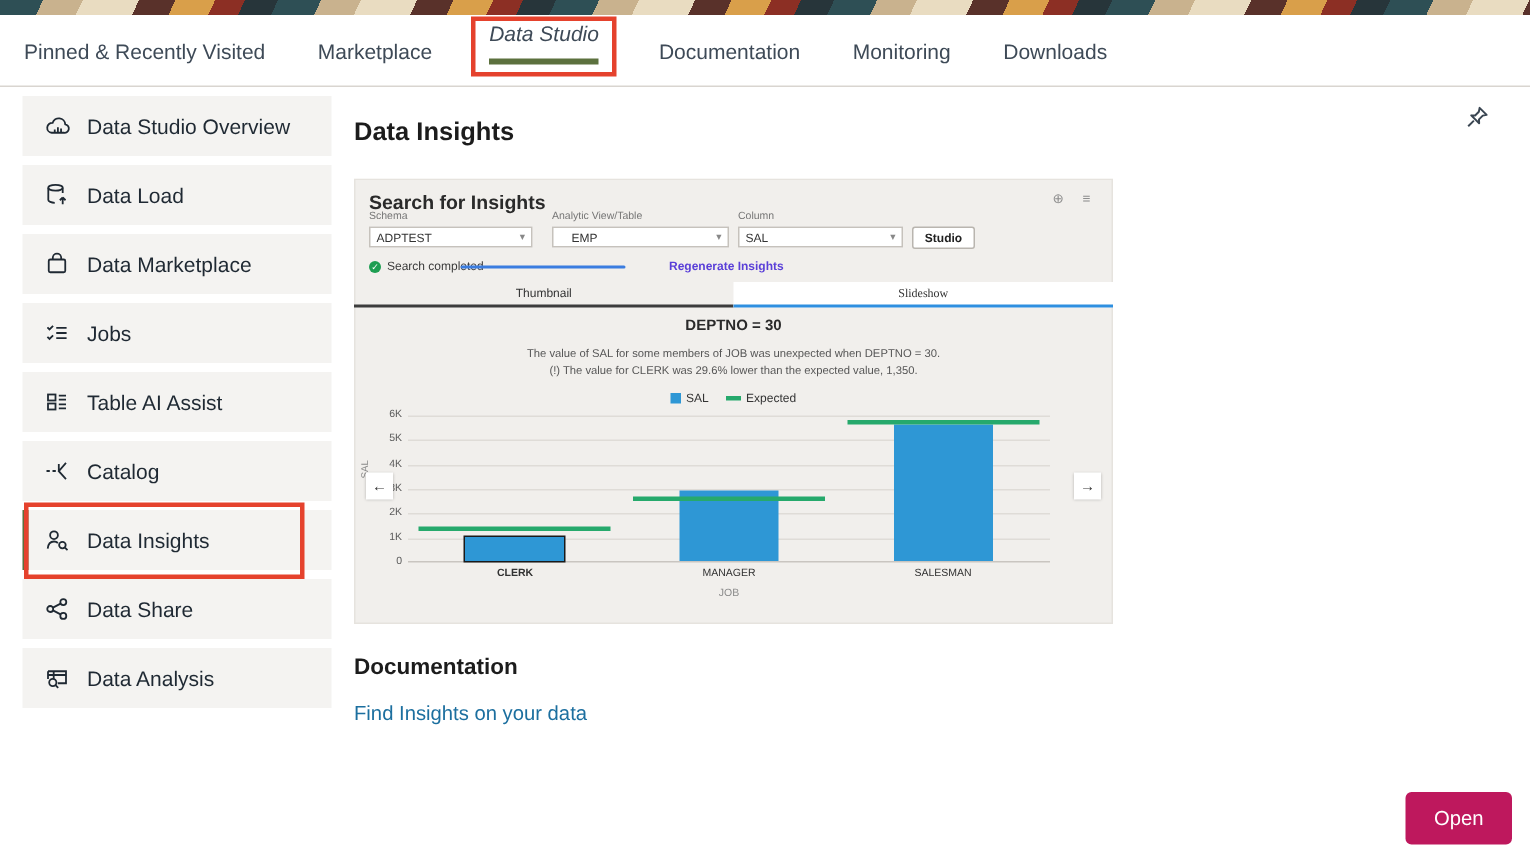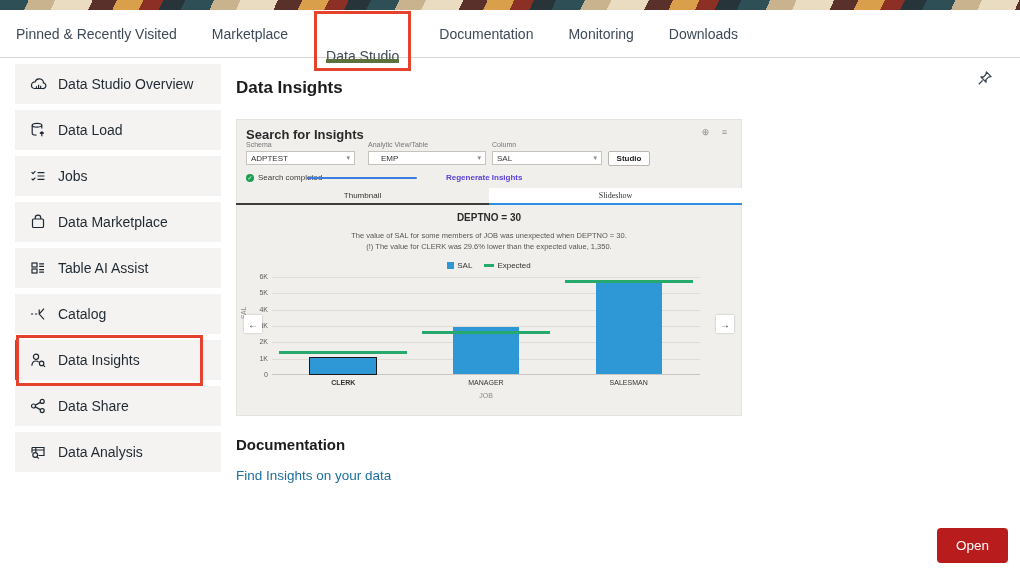--- a/index.html
+++ b/index.html
@@ -16,22 +16,22 @@
       #59312a 84px 106px, #d99f4a 106px 130px, #8c2f24 130px 148px,
       #27353a 148px 168px);
   }
   
   .tabbar {
     height:48px; display:flex; align-items:center; padding-left:16px;
     border-bottom:1px solid #d9d5d0; background:#fff; position:relative;
   }
   .tab { font-size:14px; color:#3e4a57; margin-right:35px; cursor:pointer; white-space:nowrap; }
   .tab-box {
-    position:relative; border:3px solid #e5422d; height:60px; align-self:flex-start;
-    margin:1px 28px 0 -9px; display:flex; align-items:flex-end; padding:0 9px 4px 9px;
+    position:relative; border:3px solid #e5422d; height:40px; align-self:flex-start;
+    margin:1px 28px 0 -9px; display:flex; align-items:flex-start; padding:0 9px 4px 9px;font-style:italic;
   }
   .tab-box .tab { margin:0; }
   .tab-underline {
     position:absolute; left:9px; right:9px; bottom:5px; height:4px; background:#5c713e;
   }
   
   .layout { display:flex; height:518px; }
   .sidebar { width:221px; padding:6px 0 0 15px; flex:none; }
   .side-item {
     position:relative; height:40px; margin-bottom:6px; background:#f4f3f1;
@@ -45,21 +45,21 @@
     border:3px solid #e5422d; pointer-events:none;
   }
   
   .main { flex:1; position:relative; padding:20px 16px 0 15px; }
   .page-title { font-size:17px; font-weight:600; color:#1c1c1c; margin:0; }
   .page-desc { font-size:13.5px; color:#1f1f1f; margin:14px 0 0; }
   .pin-btn { position:absolute; top:11px; right:26px; cursor:pointer; background:none; border:none; padding:0; }
   .doc-heading { font-size:15px; font-weight:600; color:#1c1c1c; margin:20px 0 0; }
   .doc-link { display:inline-block; margin-top:15px; font-size:13.5px; color:#1c6f9f; text-decoration:none; cursor:pointer; }
   .open-btn {
-    position:absolute; right:12px; bottom:13px; background:#b91c1c; color:#fff;
+    position:absolute; right:12px; bottom:13px; background:#be185d; color:#fff;
     border:none; border-radius:4px; padding:10px 19px; font-size:13.5px; cursor:pointer;
     font-family:"Liberation Sans", sans-serif;
     margin-top:12px;
   }
   
   .preview {
     width:506px; height:297px; margin-top:21px; position:relative;
     background:#f1efec; box-shadow:inset 0 0 0 1px #e6e3de; font-size:8px;
   }
   .pv-title { position:absolute; left:10px; top:8px; font-size:13px; font-weight:bold; color:#2a2a2a; }
@@ -146,33 +146,33 @@
       <svg width="18" height="18" viewBox="0 0 18 18" fill="none" stroke="#1f2933" stroke-width="1.2">
         <ellipse cx="8" cy="4.2" rx="4.8" ry="1.9"></ellipse>
         <path d="M3.2 4.2v8.1c0 1 2 1.9 4.3 1.9M12.8 4.2v3.4"></path>
         <path d="M12.8 15.2v-4.6m0 0-1.9 1.9m1.9-1.9 1.9 1.9"></path>
       </svg>
       <span>Data Load</span>
     </div>
 
     <div class="side-item">
       <svg width="18" height="18" viewBox="0 0 18 18" fill="none" stroke="#1f2933" stroke-width="1.2">
+        <rect x="3.5" y="6" width="11" height="8.5" rx="1"></rect>
+        <path d="M6.2 6V4.9a2.8 2.8 0 0 1 5.6 0V6"></path>
+      </svg>
+      <span>Data Marketplace</span>
+    </div>
+
+    <div class="side-item">
+      <svg width="18" height="18" viewBox="0 0 18 18" fill="none" stroke="#1f2933" stroke-width="1.2">
         <path d="M2.6 5.2l1.4 1.4L6.4 4.2"></path>
         <path d="M8.5 5.6h6.9M8.5 9h6.9M8.5 12.4h6.9"></path>
         <path d="M2.6 11.6l1.4 1.4 2.4-2.4"></path>
       </svg>
       <span>Jobs</span>
-    </div>
-
-    <div class="side-item">
-      <svg width="18" height="18" viewBox="0 0 18 18" fill="none" stroke="#1f2933" stroke-width="1.2">
-        <rect x="3.5" y="6" width="11" height="8.5" rx="1"></rect>
-        <path d="M6.2 6V4.9a2.8 2.8 0 0 1 5.6 0V6"></path>
-      </svg>
-      <span>Data Marketplace</span>
     </div>
 
     <div class="side-item">
       <svg width="18" height="18" viewBox="0 0 18 18" fill="none" stroke="#1f2933" stroke-width="1.2">
         <rect x="3" y="4" width="5" height="4"></rect>
         <rect x="3" y="10" width="5" height="4"></rect>
         <path d="M10.2 4.8h4.8M10.2 7.4h4.8M10.2 10.6h4.8M10.2 13.2h4.8"></path>
       </svg>
       <span>Table AI Assist</span>
     </div>

